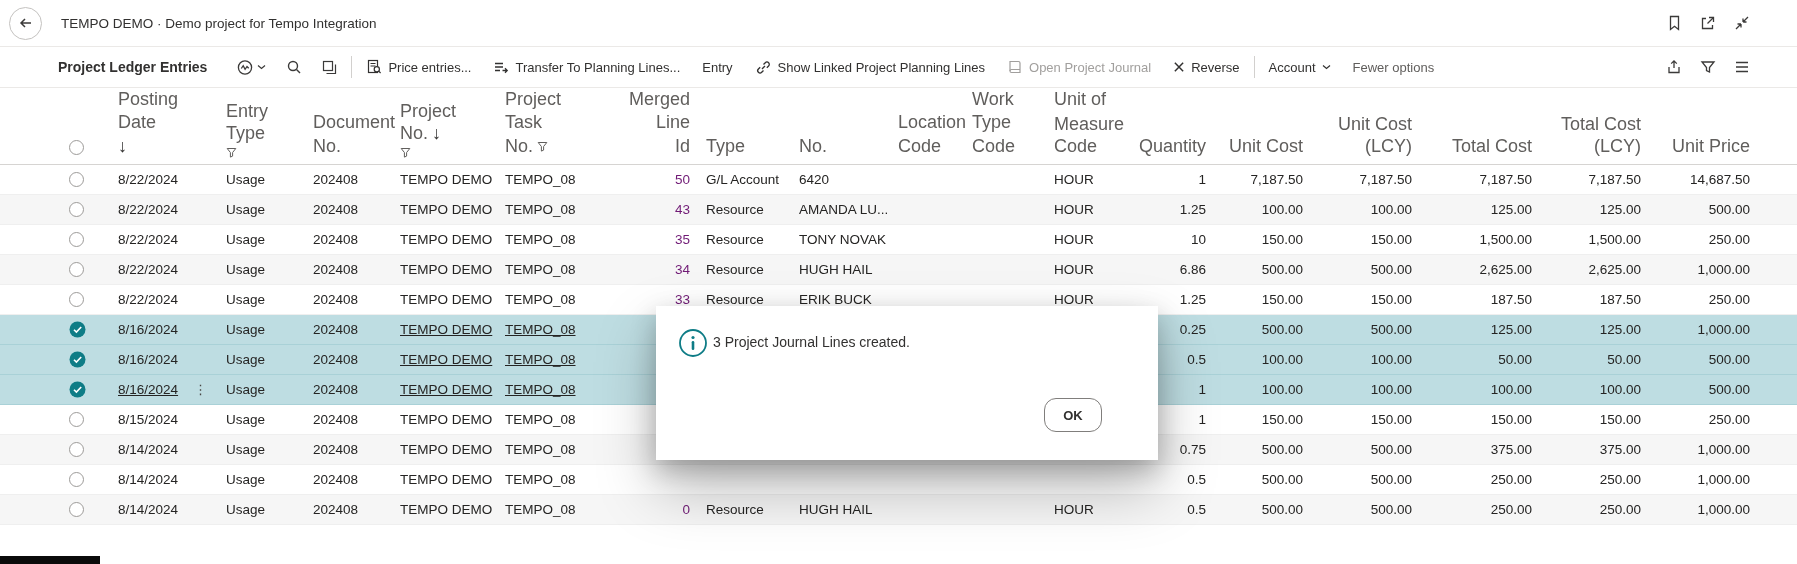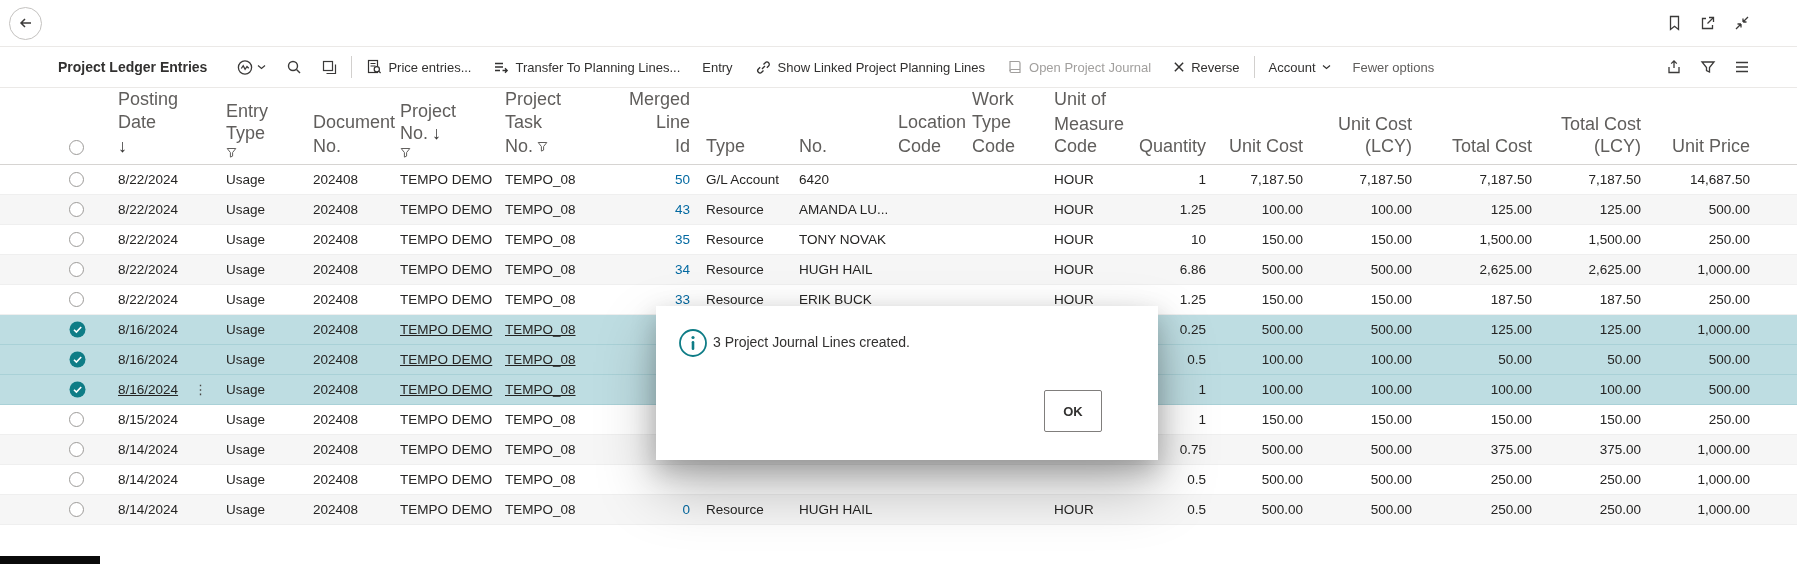--- a/index.html
+++ b/index.html
@@ -47,56 +47,57 @@
   .grid tbody tr { border-bottom:1px solid #efefef; background:#fff; }
   .grid tbody tr.odd { background:#f6f6f6; }
   .grid tbody tr.sel { background:#bedde2; border-bottom:1px solid #a9d1d7; }
   .grid .c-select { padding-left:69px; }
   .grid td.c-unit_price, .grid th.c-unit_price { padding-right:47px; }
   .radio {
     display:inline-block; width:15px; height:15px; border:1px solid #9d9b99; border-radius:50%;
     background:#fff; vertical-align:middle;
   }
   .checkmark { vertical-align:middle; }
-  .link { color:#0369a1; }
+  .link { color:#701a75; }
   .u { text-decoration:underline; }
   .kebab { margin-left:16px; color:#484644; font-size:13px; }
   .sort { margin-left:4px; color:#323130; }
   .l2 { margin-top:2px; display:flex; align-items:center; gap:4px; }
   th.r .l2 { justify-content:flex-end; }
   .l2 .sort { margin-left:0; }
 
   
   .dialog {
     position:absolute; left:656px; top:306px; width:502px; height:154px; background:#fff; z-index:20;
     box-shadow:0 10px 24px rgba(0,0,0,0.22), 0 28px 60px rgba(0,0,0,0.26);
   }
   .dialog-body { display:flex; align-items:flex-start; padding:22px 24px 0 22px; gap:5px; }
   .dialog-message { font-size:14px; color:#323130; padding-top:6px; }
   .ok-btn {
-    position:absolute; right:56px; bottom:28px; min-width:58px; height:42px;
-    background:#fff; border:1px solid #807e7c; border-radius:2px;
+    position:absolute; right:56px; bottom:28px; min-width:58px; height:34px;
+    background:#fff; border:1px solid #807e7c; border-radius:12px;
     font-family:inherit; font-size:13px; font-weight:700; color:#323130; cursor:pointer;
   }
 
   .taskbar-stub { position:absolute; left:0; bottom:0; width:100px; height:8px; background:#0a0a0a; }
 </style>
 </head>
 <body>
 
 <div class="screen">
 
   <header class="app-header">
     <button class="back-btn">
       <span style="display:flex">
         <svg width="16" height="16" viewBox="0 0 16 16" fill="none" stroke="currentColor" stroke-width="1.5">
             <path d="M13 8 H3 M7 4 L3 8 l4 4"></path>
           </svg>
       </span>
     </button>
+    <div class="app-title">TEMPO DEMO · Demo project for Tempo Integration</div>
     <div class="header-icons">
       <button class="icon-btn">
         <svg width="15" height="16" viewBox="0 0 15 16" fill="none" stroke="currentColor" stroke-width="1.3">
             <path d="M3.5 1.5 h8 v13 l-4 -3.2 -4 3.2 Z"></path>
           </svg>
       </button>
       <button class="icon-btn">
         <svg width="16" height="16" viewBox="0 0 16 16" fill="none" stroke="currentColor" stroke-width="1.3">
             <path d="M6 3.5 H2.5 v10 h10 V10"></path>
             <path d="M9 2.5 h4.5 V7"></path>

